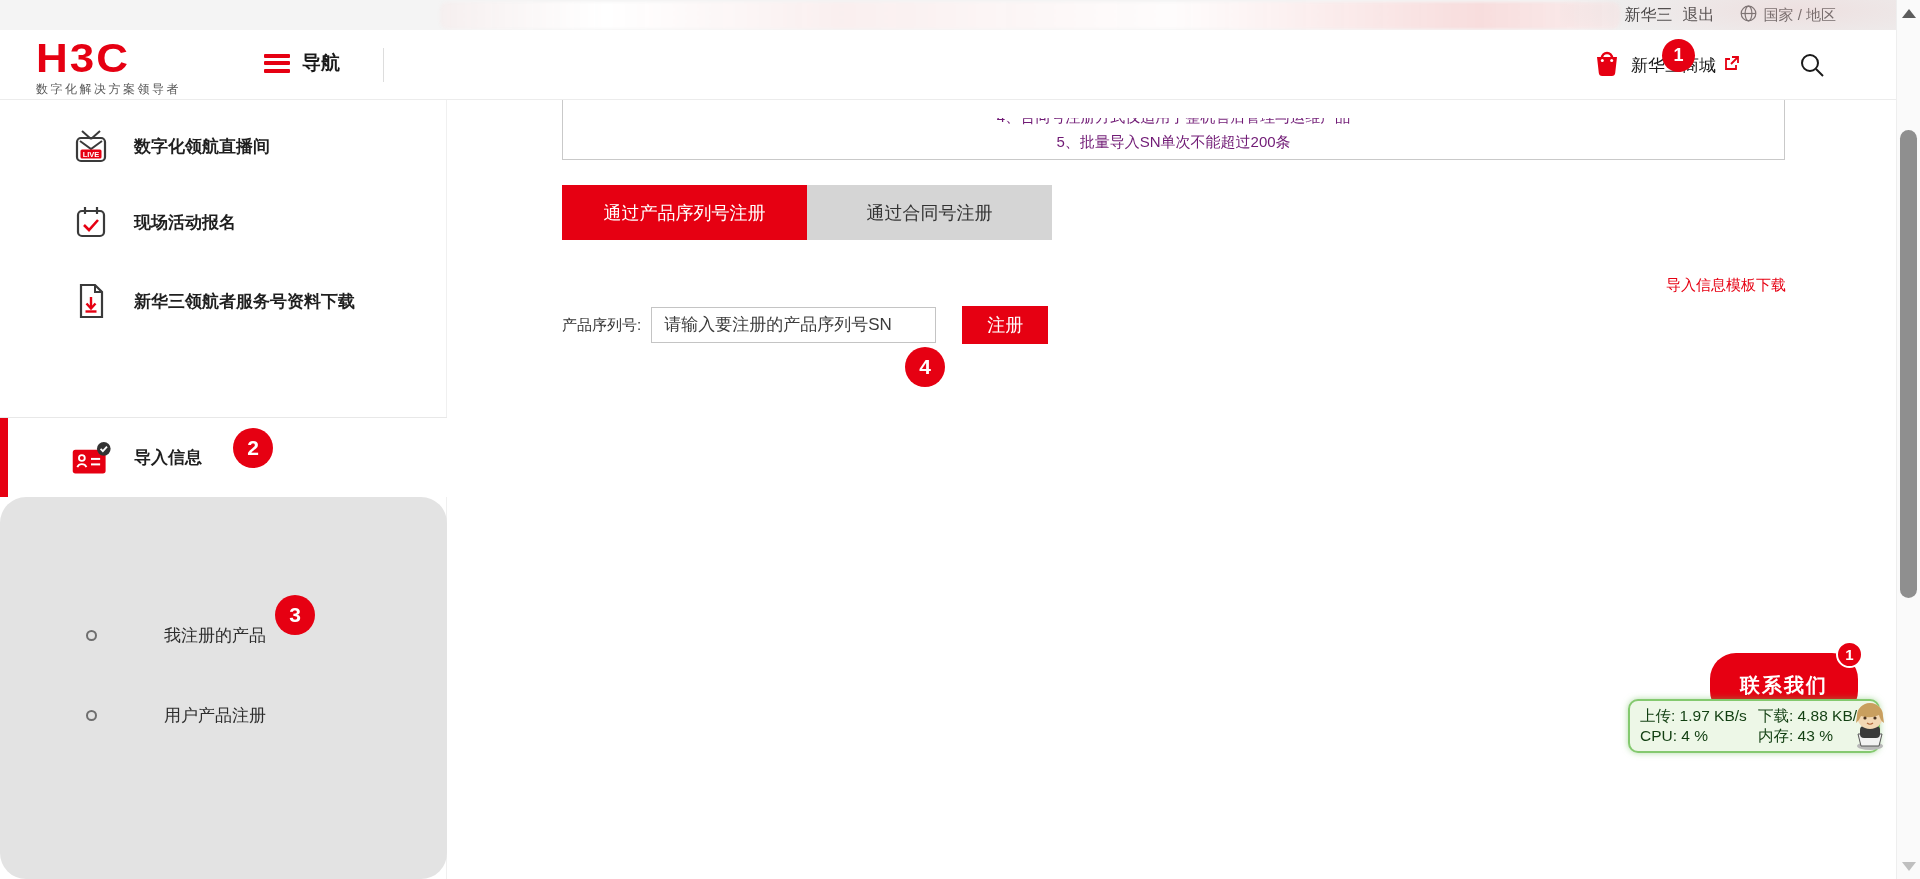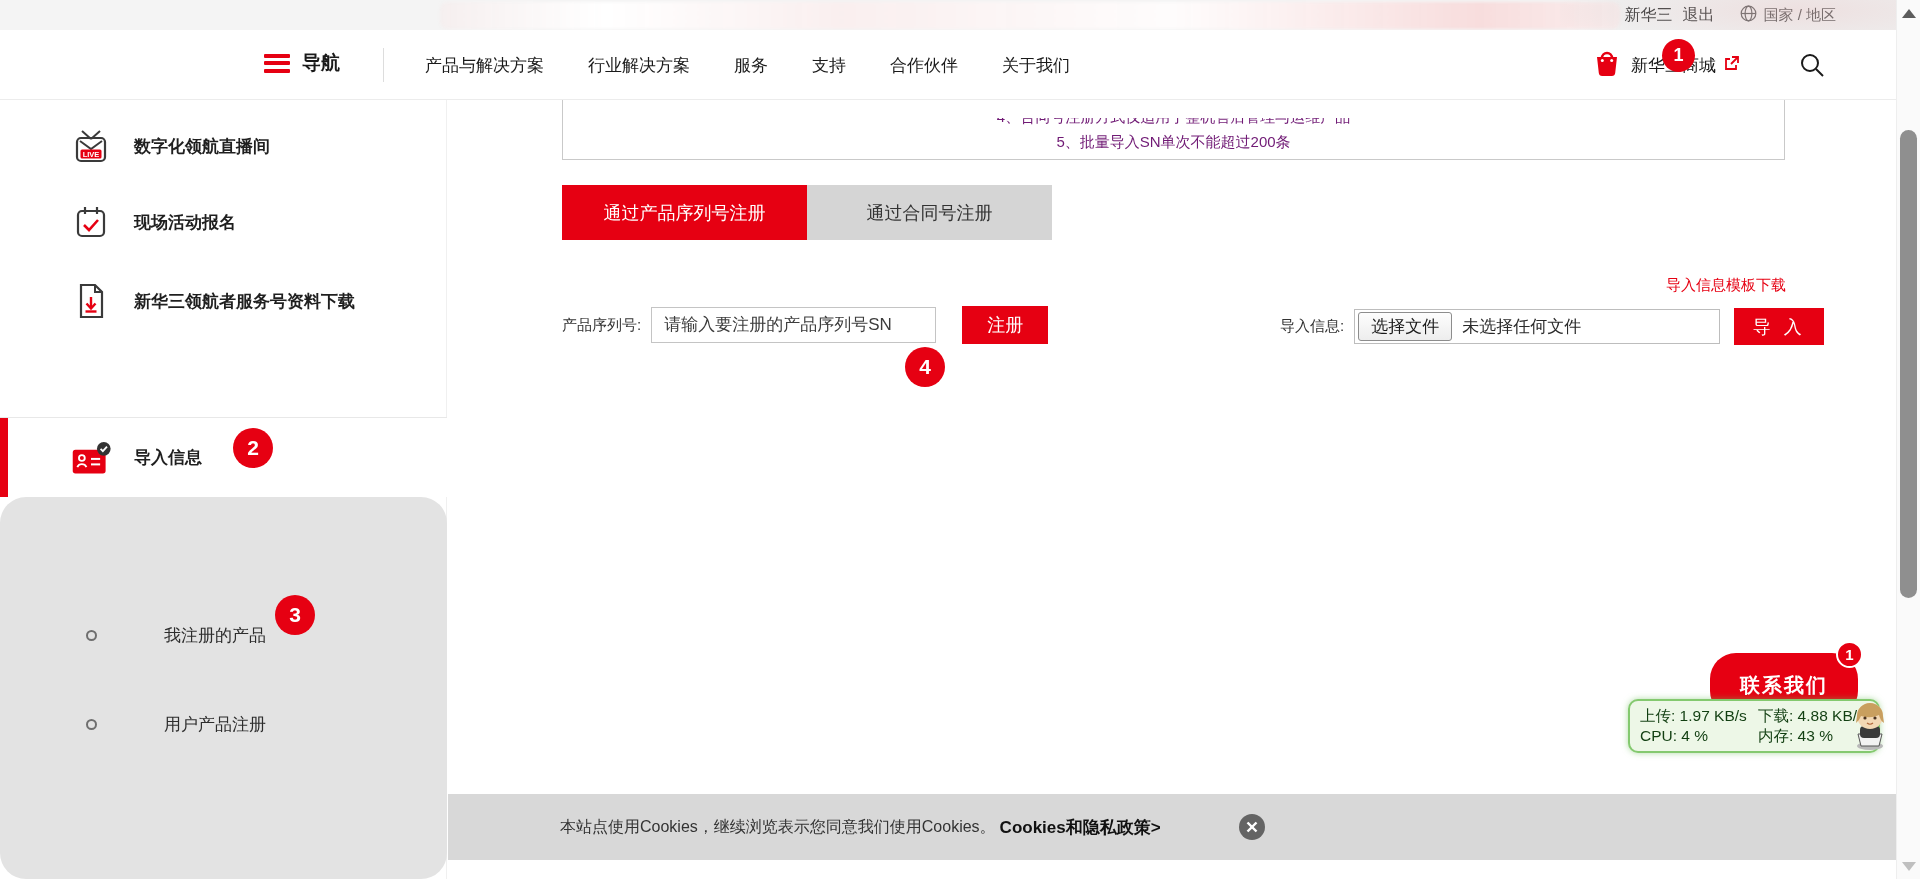--- a/index.html
+++ b/index.html
@@ -135,37 +135,33 @@
               </g>
             </svg>
         </span>
         <span>国家 / 地区</span>
       </div>
     </div>
   </div>
   <div class="pink-smudge"></div>
 
   <div class="header">
+    <div class="logo-wrap">
+      <div class="logo">H3C</div>
+      <div class="tagline">数字化解决方案领导者</div>
+    </div>
     <div class="nav-toggle">
       <span class="burger">
           <span></span>
           <span></span>
           <span></span>
         </span>
       <span class="nav-toggle-label">导航</span>
     </div>
     <div class="header-divider"></div>
-    <nav class="nav">
-      <span class="nav-item">产品与解决方案</span>
-      <span class="nav-item">行业解决方案</span>
-      <span class="nav-item">服务</span>
-      <span class="nav-item">支持</span>
-      <span class="nav-item">合作伙伴</span>
-      <span class="nav-item">关于我们</span>
-    </nav>
     <div class="header-right">
       <div class="mall">
         <span>
           <svg width="34" height="34" viewBox="0 0 34 34">
             <path d="M12 12 a5 5 0 0 1 10 0" fill="none" stroke="#e60012" stroke-width="2.4"></path>
             <path d="M7 11 h20 l-1.8 16 a3.4 3.4 0 0 1 -3.4 3 h-9.6 a3.4 3.4 0 0 1 -3.4 -3 z" fill="#e60012"></path>
             <circle cx="12.3" cy="14.5" r="1.5" fill="#fff"></circle>
               <circle cx="21.7" cy="14.5" r="1.5" fill="#fff"></circle>
           </svg>
         </span>
@@ -253,21 +249,21 @@
         </svg>
       </span>
       <span class="side-label">导入信息</span>
     </div>
 
     <div class="submenu">
       <div class="sub-item" style="top:108px;">
         <span class="sub-bullet"></span>
         <span class="sub-label">我注册的产品</span>
       </div>
-      <div class="sub-item" style="top:197px;text-align:center;">
+      <div class="sub-item" style="top:188px;text-align:center;">
         <span class="sub-bullet"></span>
         <span class="sub-label">用户产品注册</span>
       </div>
 
     </div>
   </div>
 
   <div class="main">
     <div class="notice-box">
       <div class="notice-inner">
@@ -282,28 +278,20 @@
     </div>
 
     <div class="template-link">导入信息模板下载</div>
 
     <div class="form-row-sn">
       <span class="field-label">产品序列号:</span>
       <input class="sn-input" type="text" placeholder="请输入要注册的产品序列号SN" style="">
       <button class="btn-red btn-register">注册</button>
     </div>
 
-    <div class="form-row-import">
-      <span class="field-label">导入信息:</span>
-      <div class="file-box">
-        <span class="file-btn">选择文件</span>
-        <span class="file-status">未选择任何文件</span>
-      </div>
-      <button class="btn-red btn-import">导 入</button>
-    </div>
   </div>
 
   <div class="contact-pill">联系我们</div>
   <div class="num-badge badge-contact">1</div>
 
   <div class="stats-box">
     <span class="stat">上传: 1.97 KB/s</span>
     <span class="stat">下载: 4.88 KB/s</span>
     <span class="stat">CPU: 4 %</span>
     <span class="stat">内存: 43 %</span>
@@ -314,32 +302,20 @@
       <path d="M16 38 h24 l-3 12 h-18 z" fill="#f2f2f2" stroke="#555" stroke-width="1"></path>
       <rect x="18" y="30" width="20" height="12" rx="4" fill="#3a3a3a"></rect>
       <circle cx="28" cy="20" r="13" fill="#f3d8b4"></circle>
       <path d="M15 20 a13 13 0 0 1 26 0 l1 7 q-4 -3 -5 -8 q-8 4 -18 1 q-2 5 -5 7 z" fill="#c99f5f"></path>
       <circle cx="23" cy="22" r="1.6" fill="#4a3220"></circle>
         <circle cx="33" cy="22" r="1.6" fill="#4a3220"></circle>
       <path d="M25 27 q3 2.5 6 0" fill="none" stroke="#b0663a" stroke-width="1.2"></path>
     </svg>
   </div>
 
-  <div class="cookie">
-    <span class="cookie-text">本站点使用Cookies，继续浏览表示您同意我们使用Cookies。</span>
-    <span class="cookie-link">Cookies和隐私政策&gt;</span>
-    <span class="cookie-close">
-      <svg width="12" height="12" viewBox="0 0 12 12">
-          <g stroke="#fff" stroke-width="2.4">
-        <line x1="1.5" y1="1.5" x2="10.5" y2="10.5"></line>
-            <line x1="10.5" y1="1.5" x2="1.5" y2="10.5"></line>
-          </g>
-        </svg>
-    </span>
-  </div>
 
   <div class="scrollbar">
     <div class="sb-up"></div>
     <div class="sb-thumb"></div>
     <div class="sb-down"></div>
   </div>
 
 </div>
 
 </body></html>

